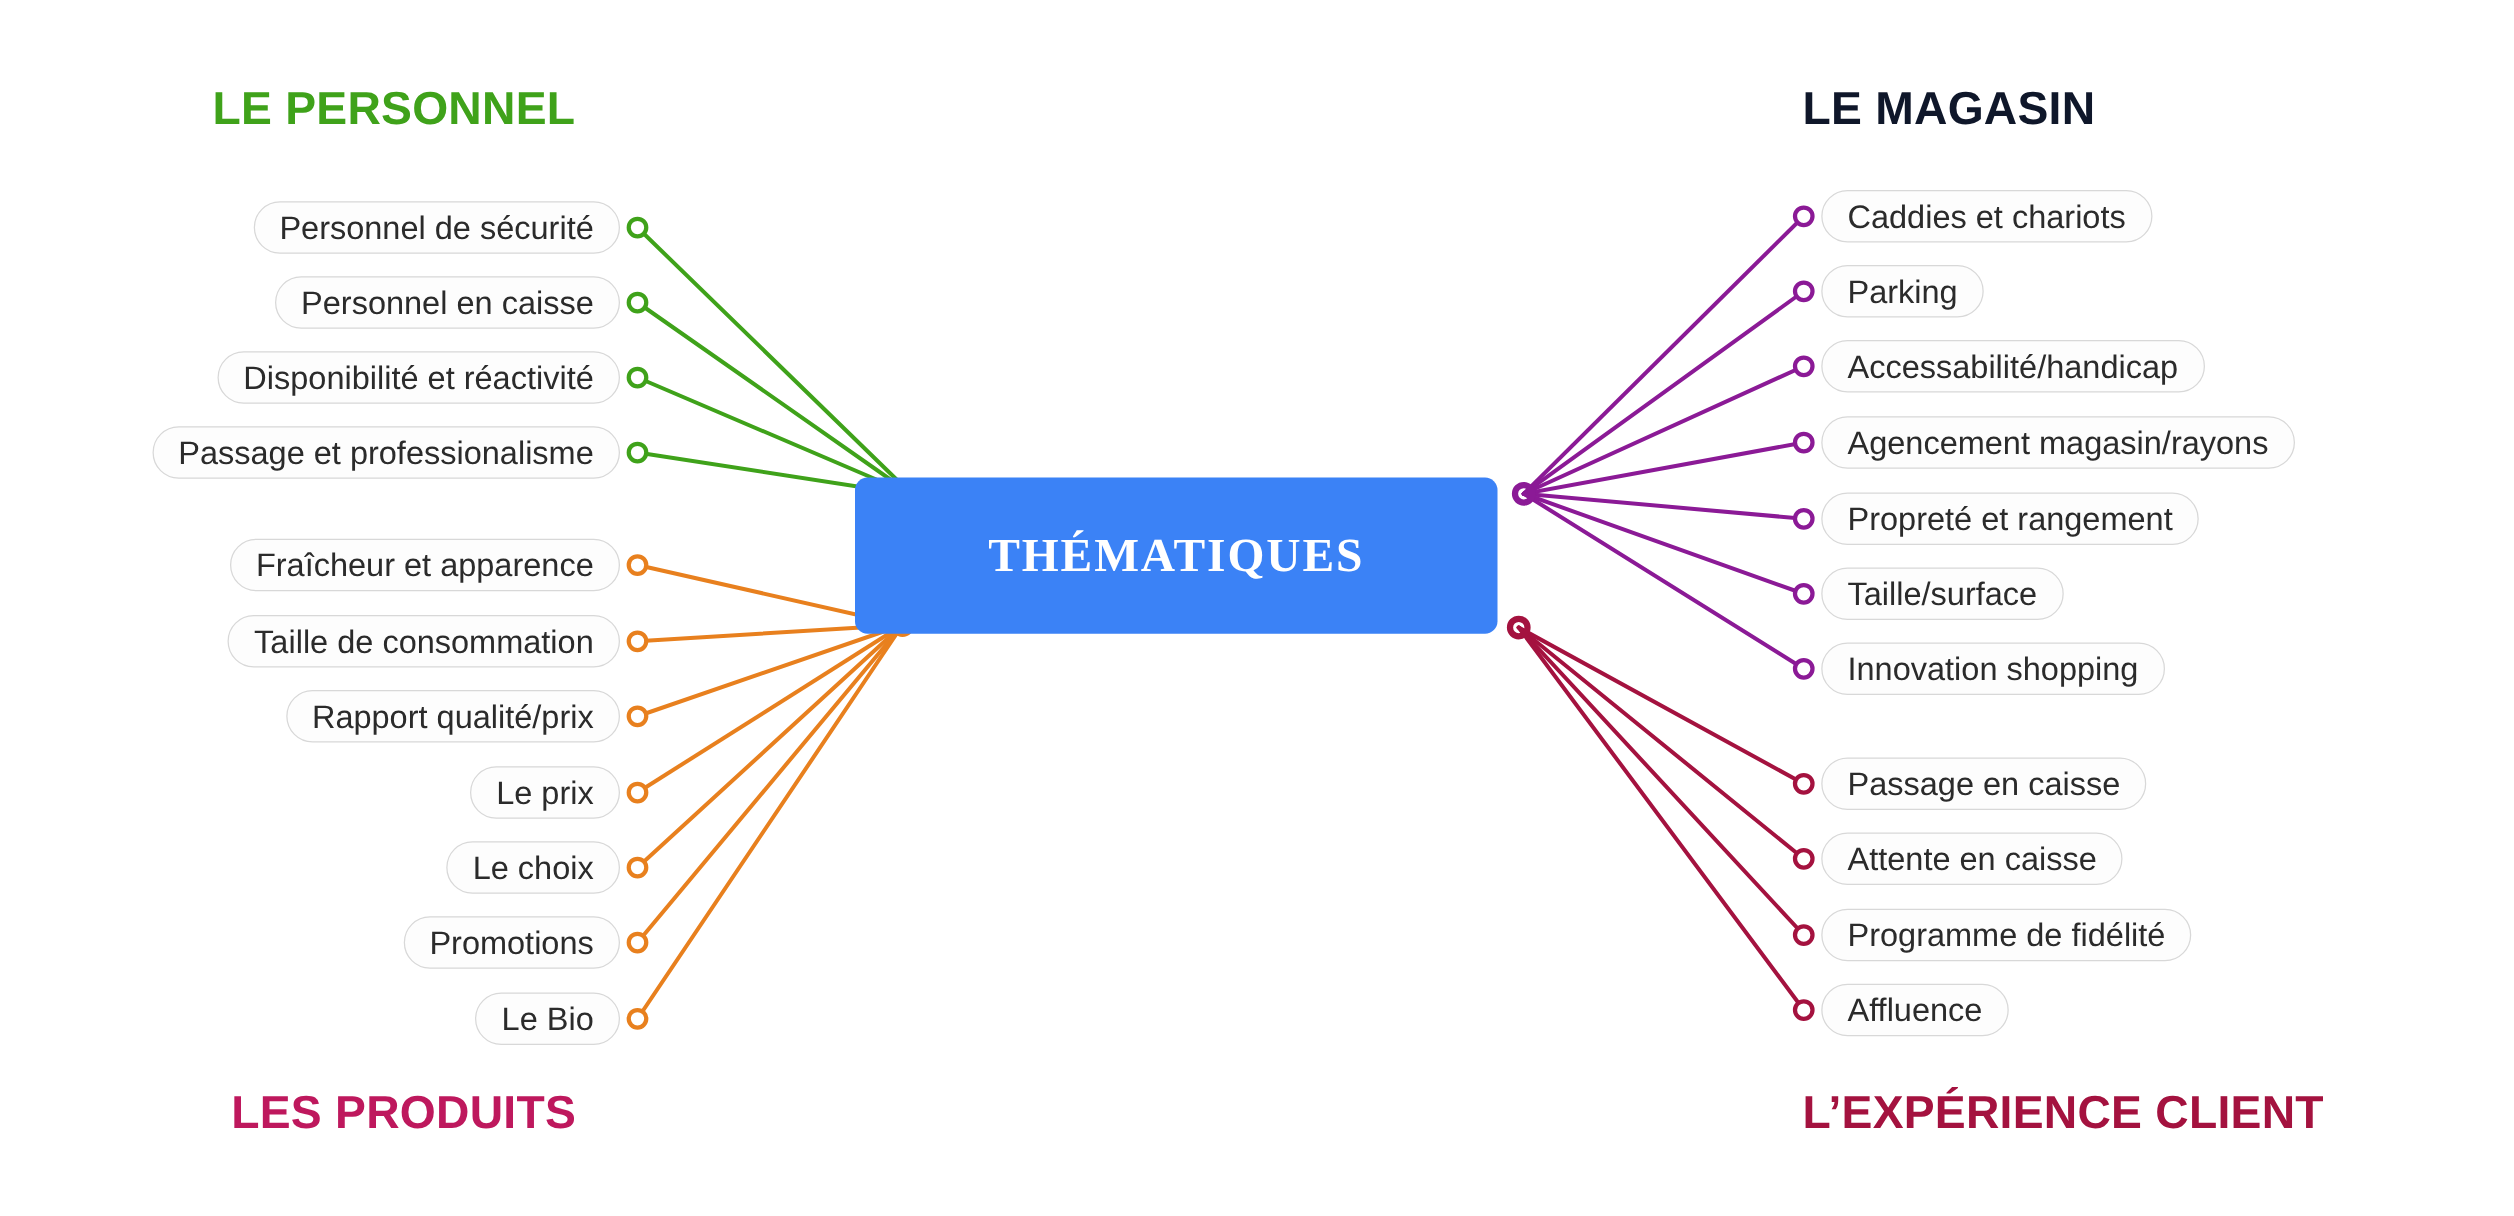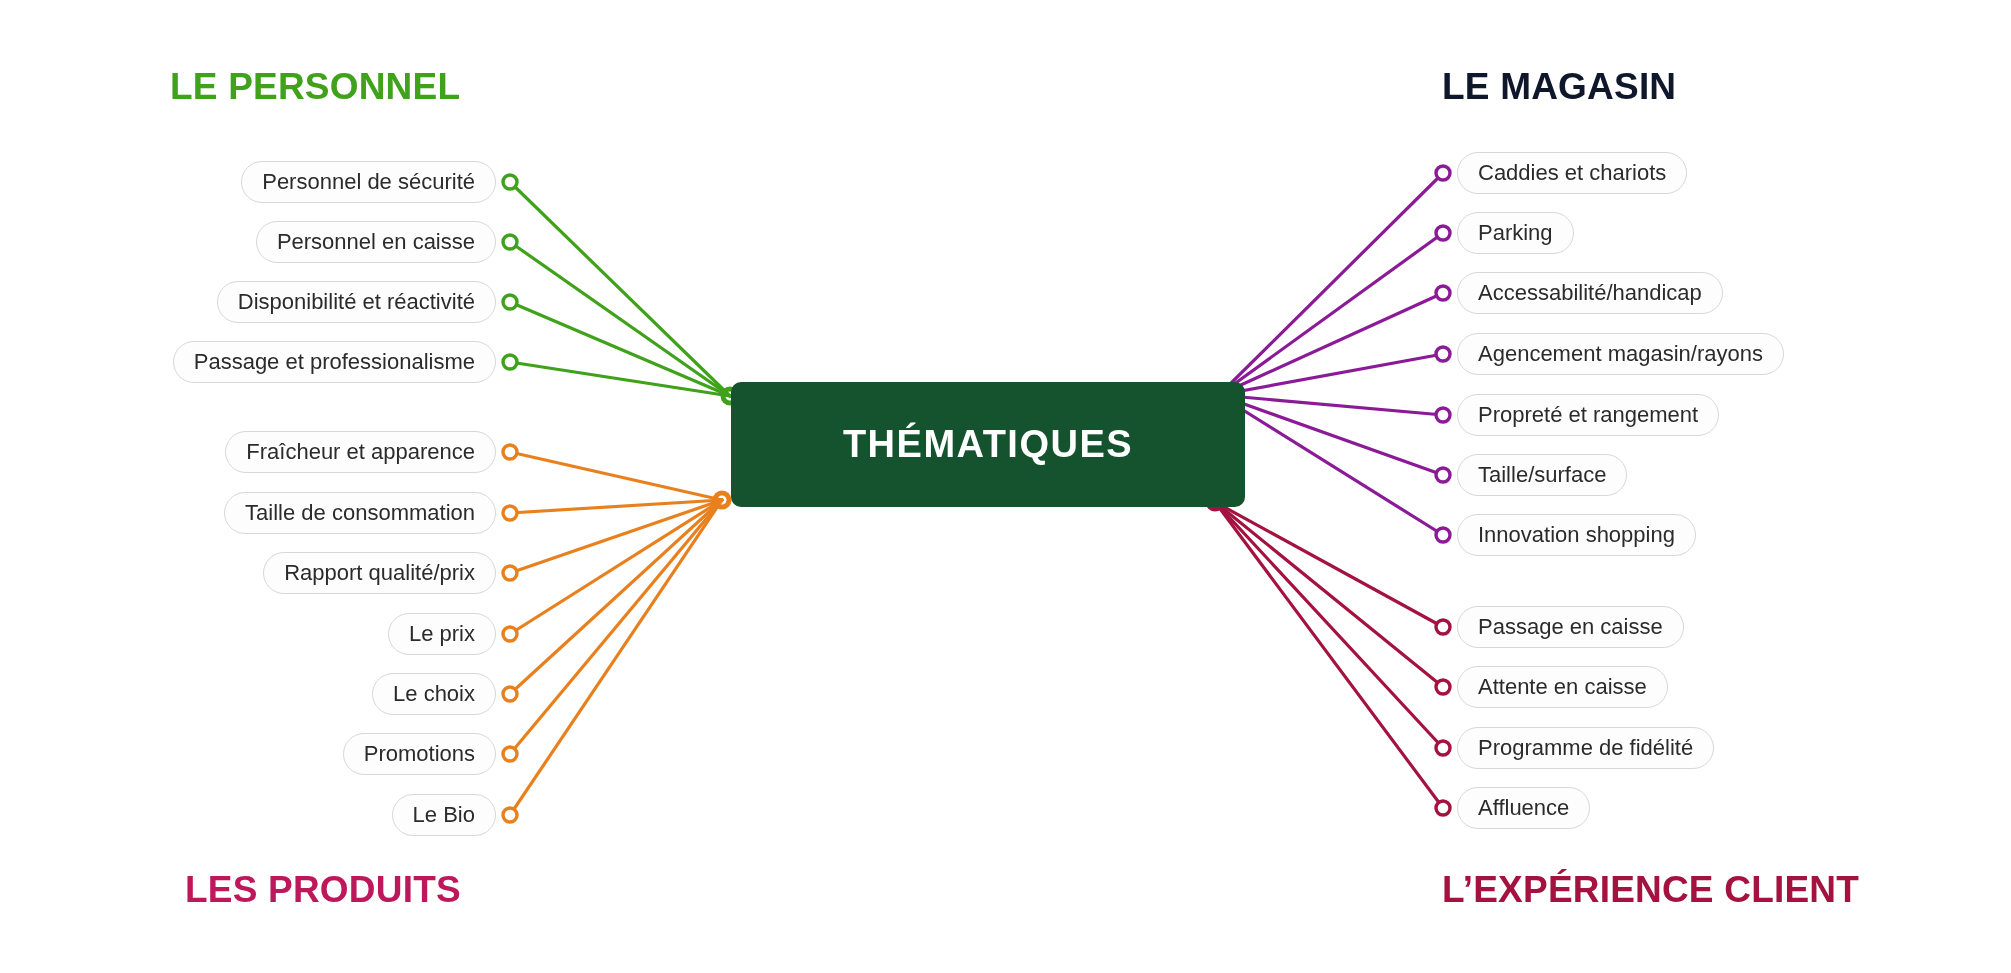--- a/index.html
+++ b/index.html
@@ -39,39 +39,40 @@
   #title-experience{ left: 1442px; top: 871px; color: #A4123F; }
 
   .pill {
     position: absolute;
     height: 42px;
     box-sizing: border-box;
     border: 1px solid #d8d8d8;
     border-radius: 21px;
     background: #fdfdfd;
     color: #2b2b2b;
-    font-size: 22px;
+    font-size: 26px;
     line-height: 40px;
     padding: 0 20px;
     white-space: nowrap;
   }
   .pill-left  { text-align: right; }
   .pill-right { text-align: left; }
 
   #center-box {
     position: absolute;
-    left: 731px;
+    left: 684px;
     top: 382px;
     width: 514px;
     height: 125px;
-    background: #14532d;
+    background: #3b82f6;
     border-radius: 10px;
     display: flex;
     align-items: center;
     justify-content: center;
+    font-family: Liberation Serif, serif;
   }
   #center-label {
     color: #ffffff;
     font-size: 38px;
     font-weight: bold;
     letter-spacing: 1.5px;
   }
 </style>
 </head>
 <body>

